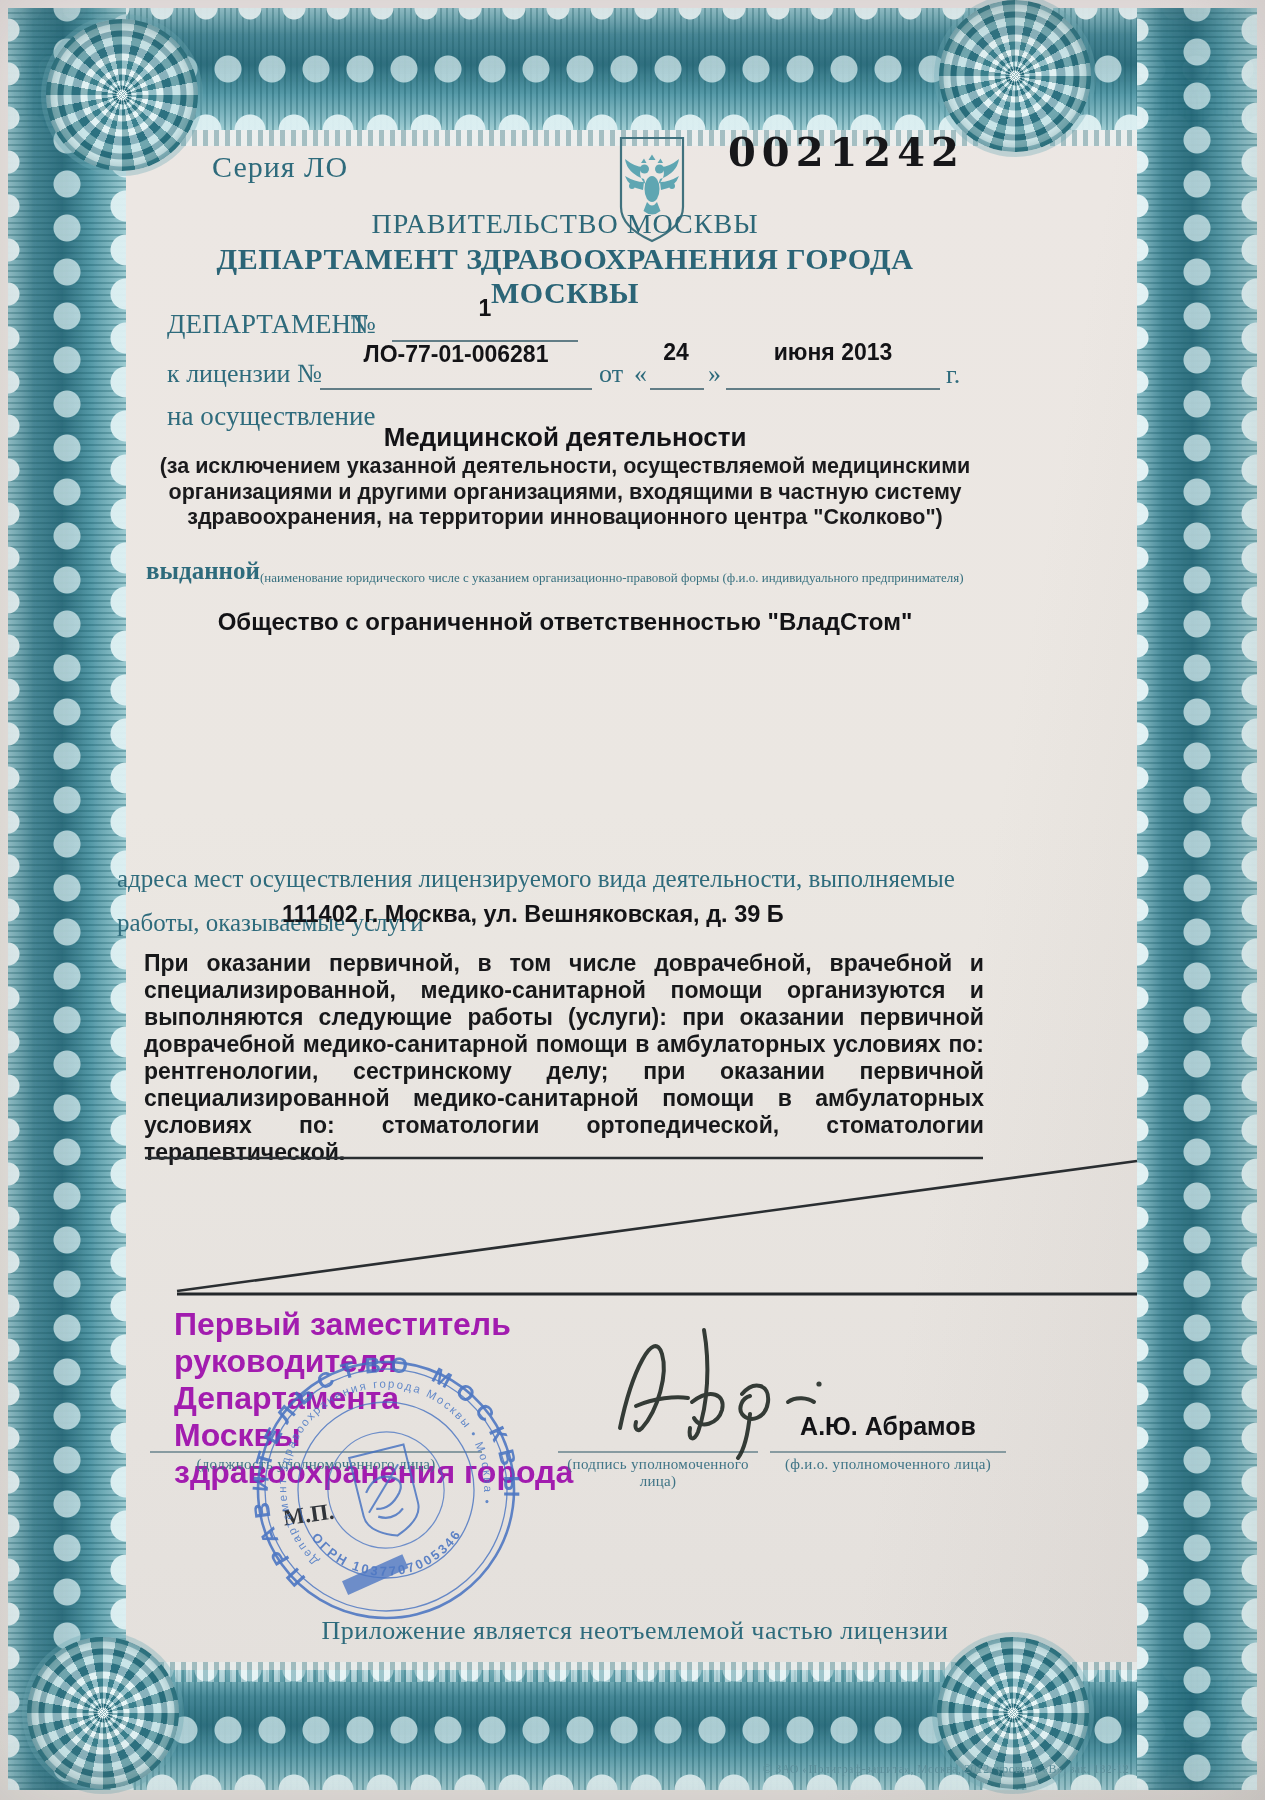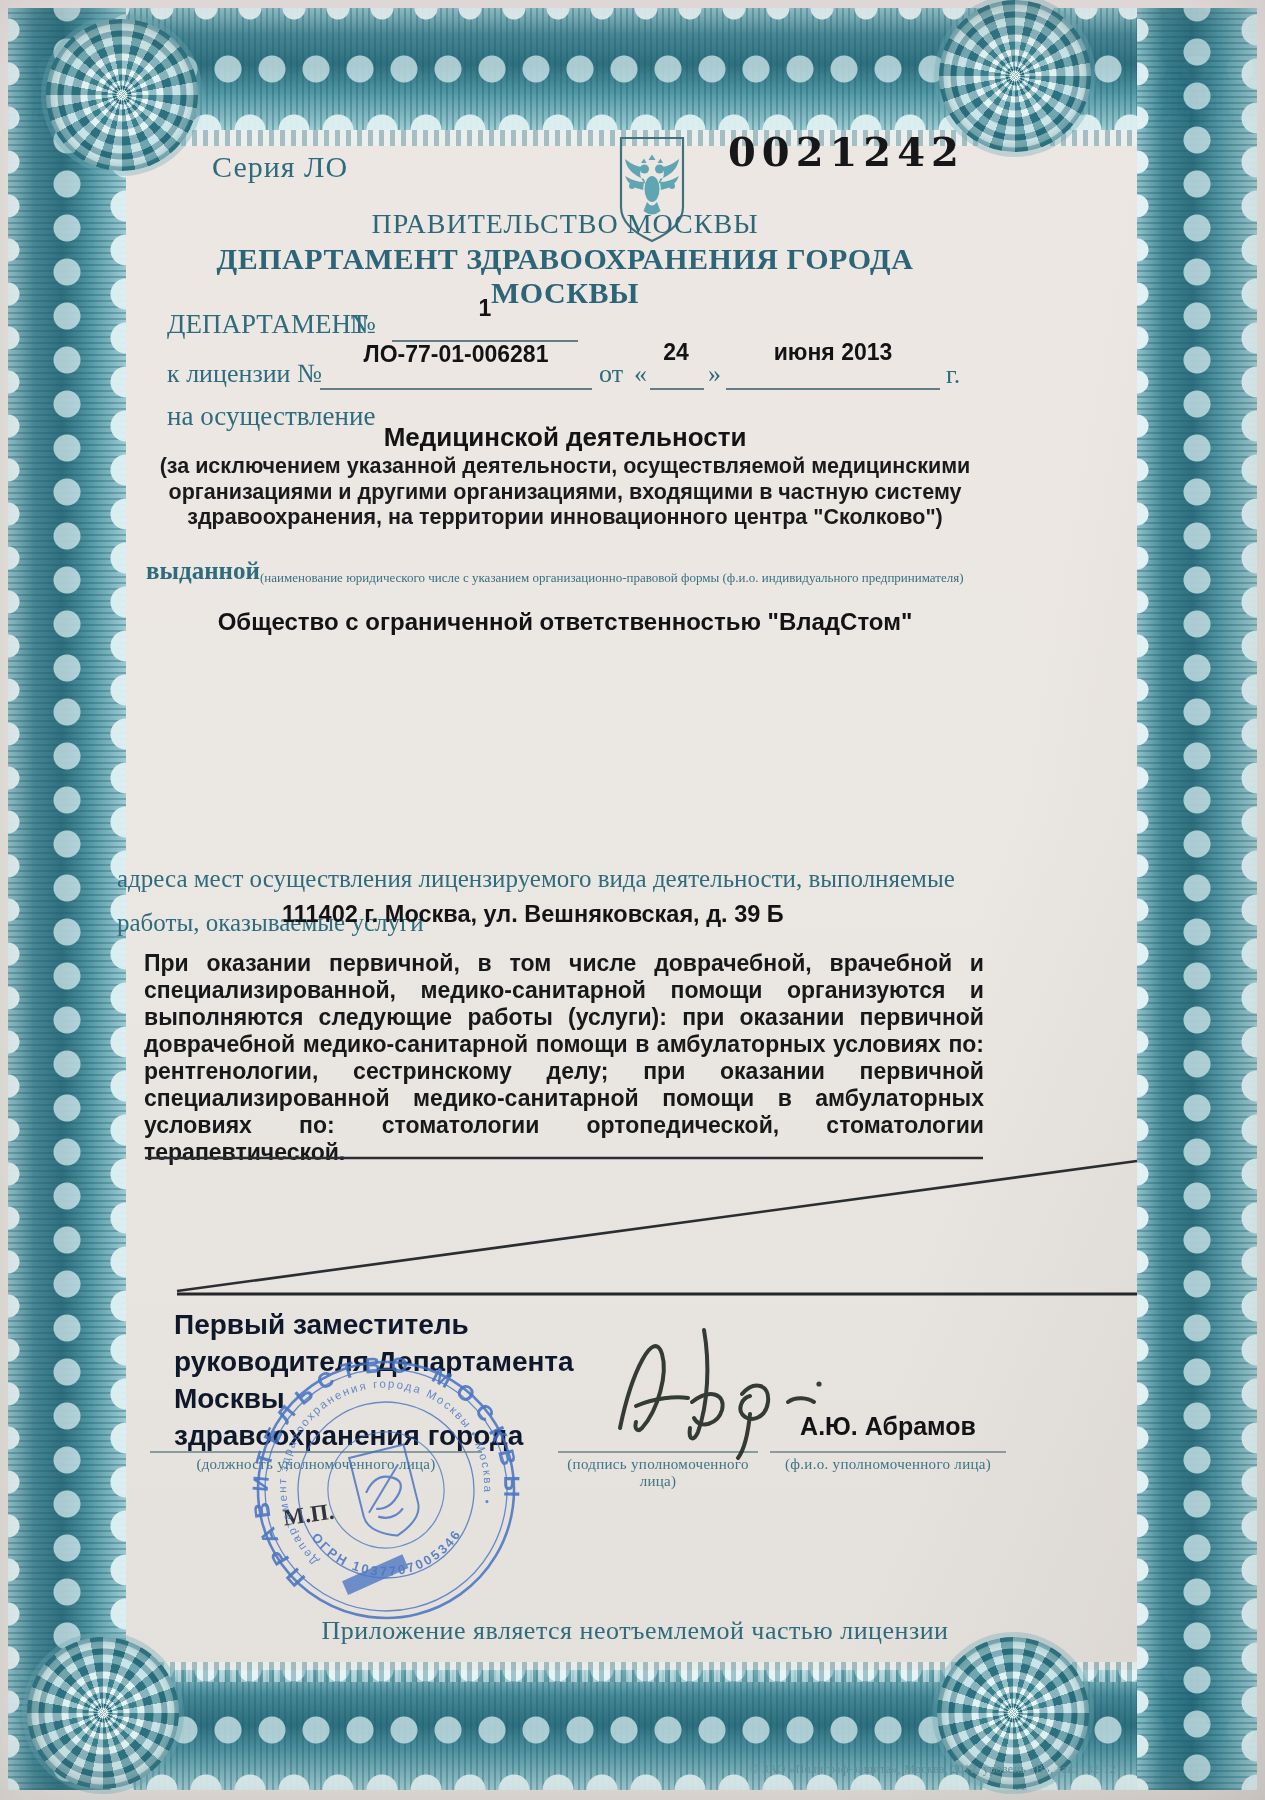--- a/index.html
+++ b/index.html
@@ -64,26 +64,26 @@
   .dept{left:145px;top:242px;width:840px;font-size:30px;font-weight:bold;color:#2b6577;letter-spacing:.5px;}
   .lbl27{font-size:27px;} .lbl26{font-size:26px;}
   .act-title{left:145px;top:422px;width:840px;font-size:26px;}
   .act-note{left:140px;top:454px;width:850px;font-size:21.5px;font-weight:600;line-height:25.5px;color:#1a1a1c;font-family:"Liberation Sans",sans-serif;}
   .issued-note{left:260px;top:570px;font-size:13px;color:#37707f;white-space:nowrap;}
   .org{left:145px;top:608px;width:840px;font-size:24px;}
   .addr-label{left:117px;top:857px;width:905px;font-size:25px;line-height:44px;}
   .addr-val{left:282px;top:901px;font-size:23.5px;}
   .works{left:144px;top:950px;width:840px;font-size:23px;line-height:27px;
          text-align:justify;font-weight:bold;color:#17181a;font-family:"Liberation Sans",sans-serif;}
-  .signer-title{left:174px;top:1306px;width:420px;font-size:28px;font-weight:bold;
-                line-height:37px;color:#0f172a;font-family:"Liberation Sans",sans-serif;}
+  .signer-title{left:174px;top:1306px;width:420px;font-size:32px;font-weight:bold;
+                line-height:37px;color:#a21caf;font-family:"Liberation Sans",sans-serif;}
   .signer-name{left:770px;top:1412px;width:236px;text-align:center;font-size:25px;}
   .mp{left:283px;top:1502px;font-size:23px;font-weight:600;color:#30343a;transform:rotate(-8deg);}
   .footer-note{left:165px;top:1616px;width:940px;font-size:26px;letter-spacing:.5px;}
-  .print-info{left:698px;top:1762px;width:418px;text-align:right;font-size:12px;color:#5d929e;letter-spacing:.3px;}
+  .print-info{left:698px;top:1762px;width:418px;text-align:right;font-size:12px;color:#5d929e;letter-spacing:.3px;padding-left:13px;}
   .seal-wrap{left:252px;top:1356px;width:268px;height:268px;transform:rotate(-14deg);opacity:.9;z-index:4;}
   .sig-wrap{left:592px;top:1310px;width:235px;height:150px;z-index:3;}
   .coat-wrap{left:615px;top:133px;width:74px;height:114px;}
   .overlay-lines{position:absolute;inset:0;width:1265px;height:1800px;pointer-events:none;z-index:2;}
   .vignette{position:absolute;inset:0;pointer-events:none;z-index:6;
     box-shadow:inset 0 0 90px rgba(120,115,110,.25);}
 </style>
 </head>
 <body>
 

